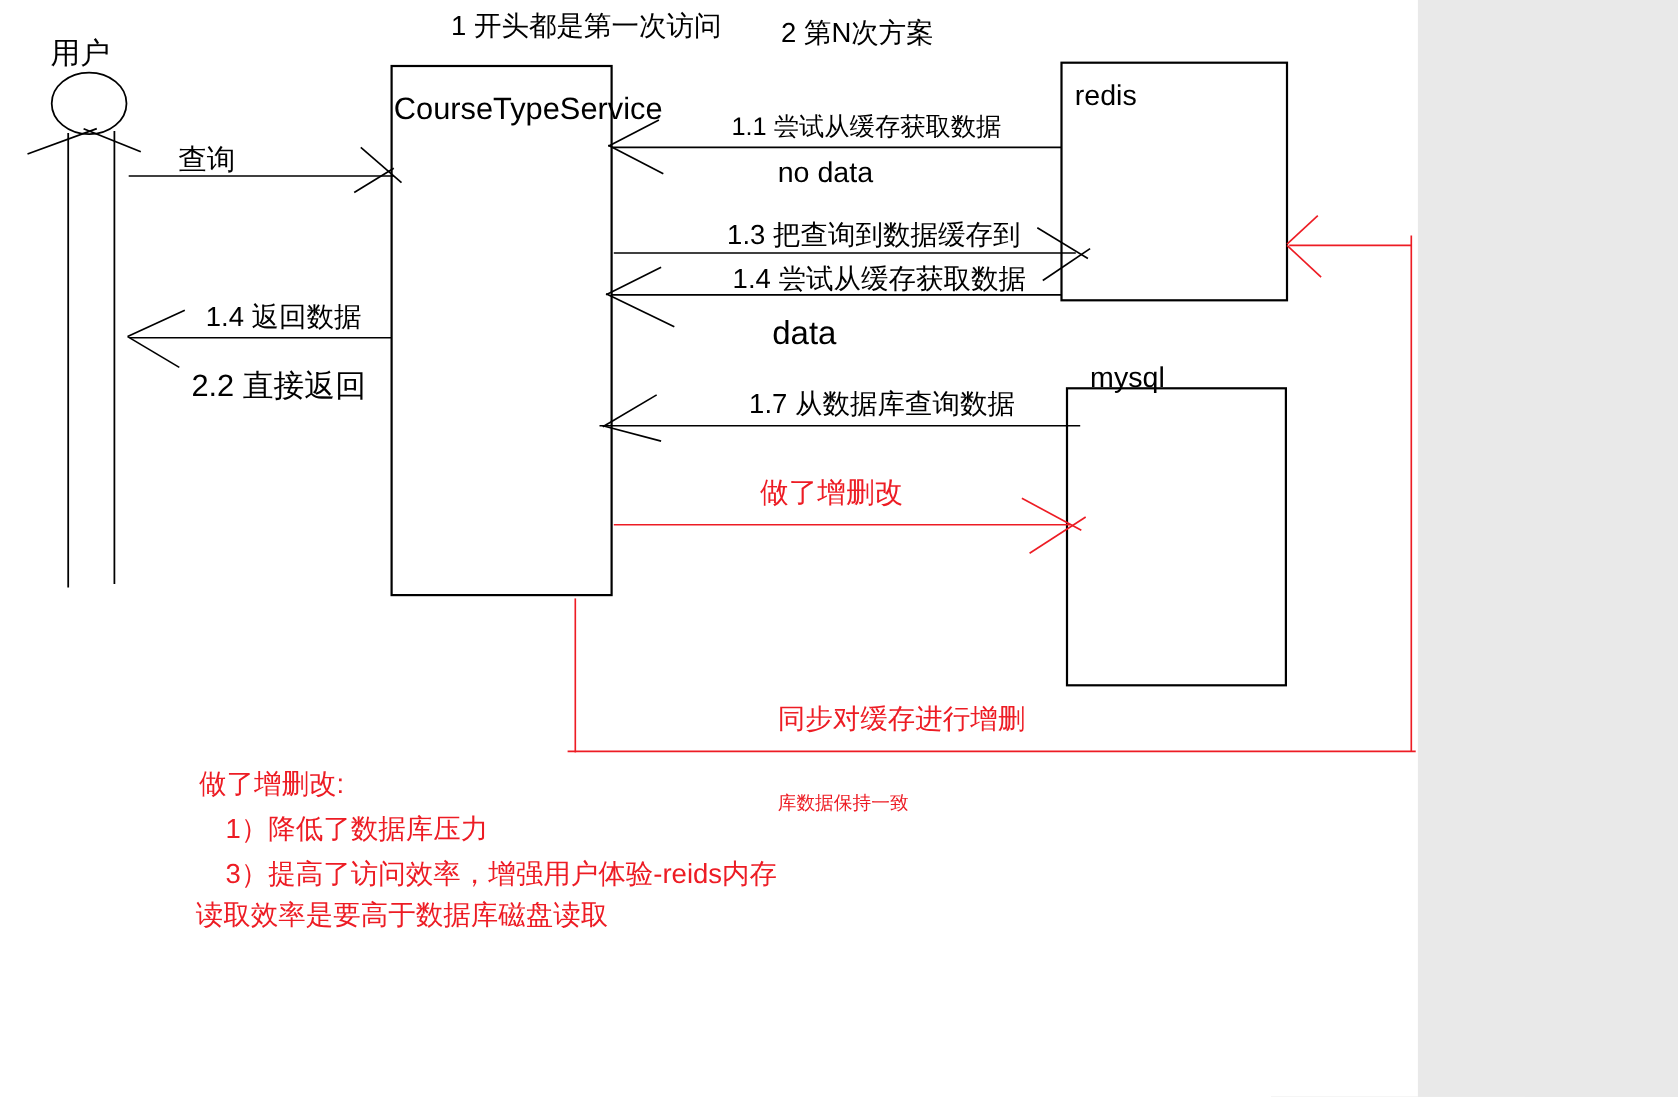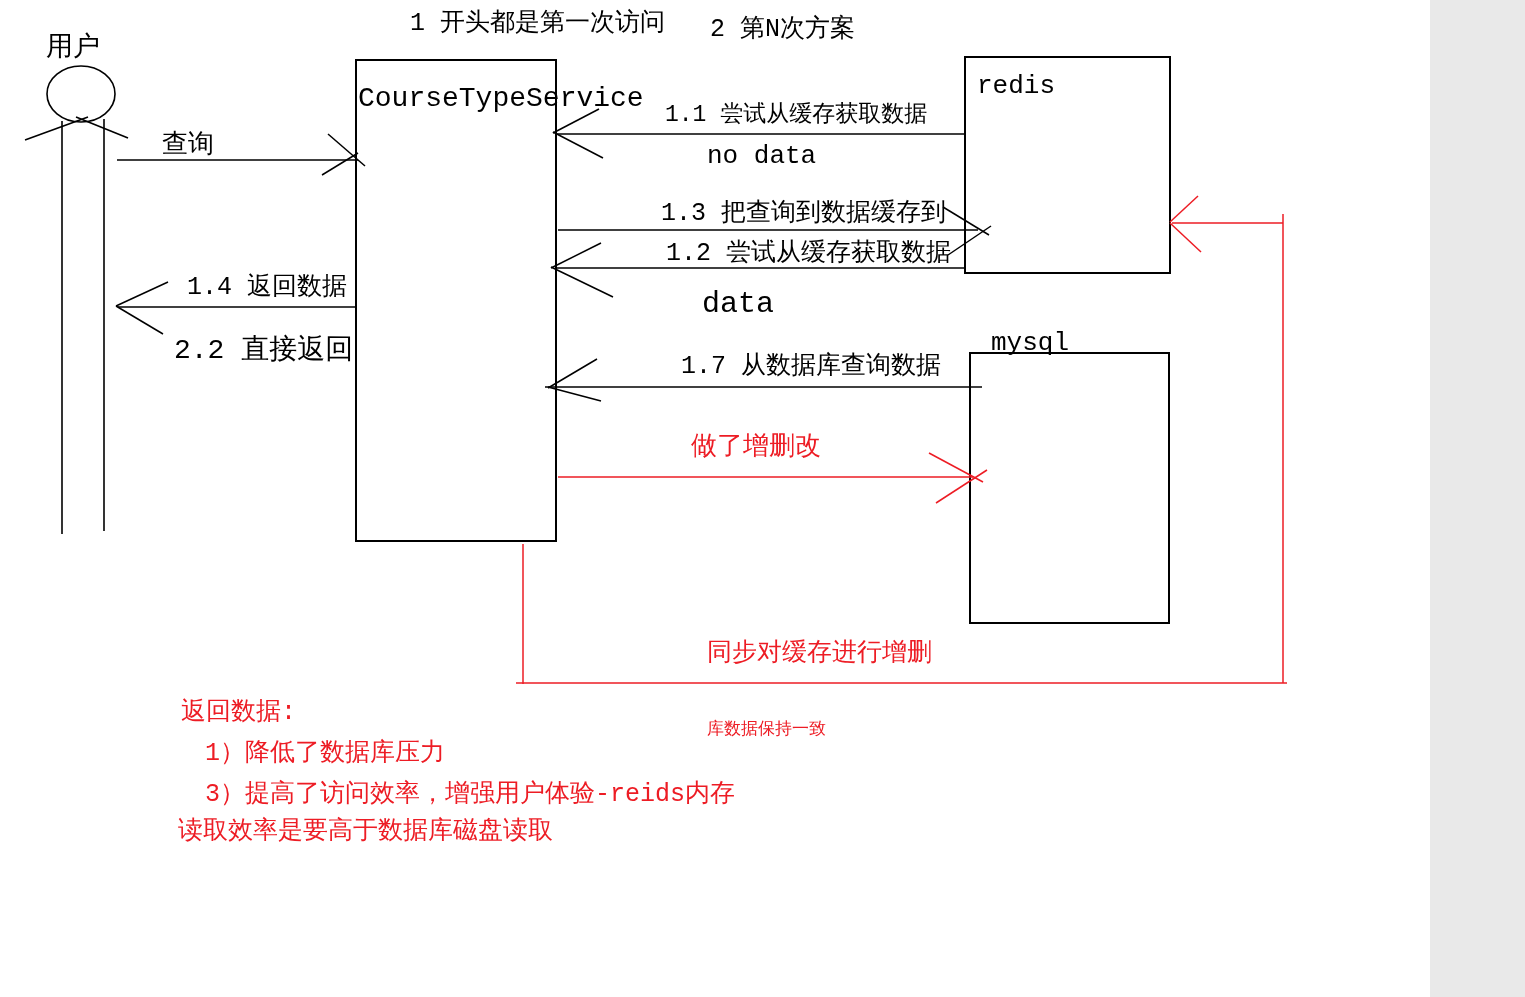--- a/index.html
+++ b/index.html
@@ -3,24 +3,24 @@
 <meta charset="utf-8">
 <style>
   :root{
     --ink:#000000;
     --red:#ed1c24;
     --bg:#ffffff;
   }
   html,body{margin:0;padding:0;background:#e9e9e9;}
   .canvas{
     position:relative;
-    width:1430px;height:997px;
+    width:1289px;height:997px;
     background:var(--bg);
     overflow:hidden;
-    font-family:Liberation Mono, monospace;
+    font-family:Liberation Sans, sans-serif;
     color:var(--ink);
   }
   .lines-layer{
     position:absolute;left:0;top:0;width:1525px;height:997px;
     pointer-events:none;
   }
   .lbl{
     position:absolute;
     white-space:nowrap;
     line-height:1.15;
@@ -100,31 +100,31 @@
   <div class="lbl" style="left:977px;top:72px;font-size:26px;">redis</div>
   <div class="lbl" style="left:991px;top:329px;font-size:26px;">mysql</div>
 
   <div class="lbl" style="left:162px;top:131px;font-size:26px;">查询</div>
 
   <div class="lbl" style="left:665px;top:102px;font-size:23px;">1.1 尝试从缓存获取数据</div>
   <div class="lbl" style="left:707px;top:142px;font-size:26px;">no data</div>
 
   <div class="lbl" style="left:661px;top:200px;font-size:25px;">1.3 把查询到数据缓存到</div>
 
-  <div class="lbl" style="left:666px;top:240px;font-size:25px;">1.2 尝试从缓存获取数据</div>
+  <div class="lbl" style="left:666px;top:240px;font-size:25px;">1.4 尝试从缓存获取数据</div>
   <div class="lbl" style="left:702px;top:287px;font-size:30px;">data</div>
 
   <div class="lbl" style="left:187px;top:274px;font-size:25px;">1.4 返回数据</div>
   <div class="lbl" style="left:174px;top:335px;font-size:28px;">2.2 直接返回</div>
 
   <div class="lbl" style="left:681px;top:353px;font-size:25px;">1.7 从数据库查询数据</div>
 
   <div class="lbl red" style="left:691px;top:433px;font-size:26px;">做了增删改</div>
 
   <div class="lbl red" style="left:707px;top:640px;font-size:25px;text-align:center;">同步对缓存进行增删</div>
   <div class="lbl red" style="left:707px;top:720px;font-size:17px;">库数据保持一致</div>
 
-  <div class="lbl red" style="left:181px;top:699px;font-size:25px;">返回数据:</div>
+  <div class="lbl red" style="left:181px;top:699px;font-size:25px;">做了增删改:</div>
   <div class="lbl red" style="left:205px;top:740px;font-size:25px;">1）降低了数据库压力</div>
   <div class="lbl red" style="left:205px;top:781px;font-size:25px;">3）提高了访问效率，增强用户体验-reids内存</div>
   <div class="lbl red" style="left:178px;top:818px;font-size:25px;">读取效率是要高于数据库磁盘读取</div>
 
 </div>
 
 </body></html>

